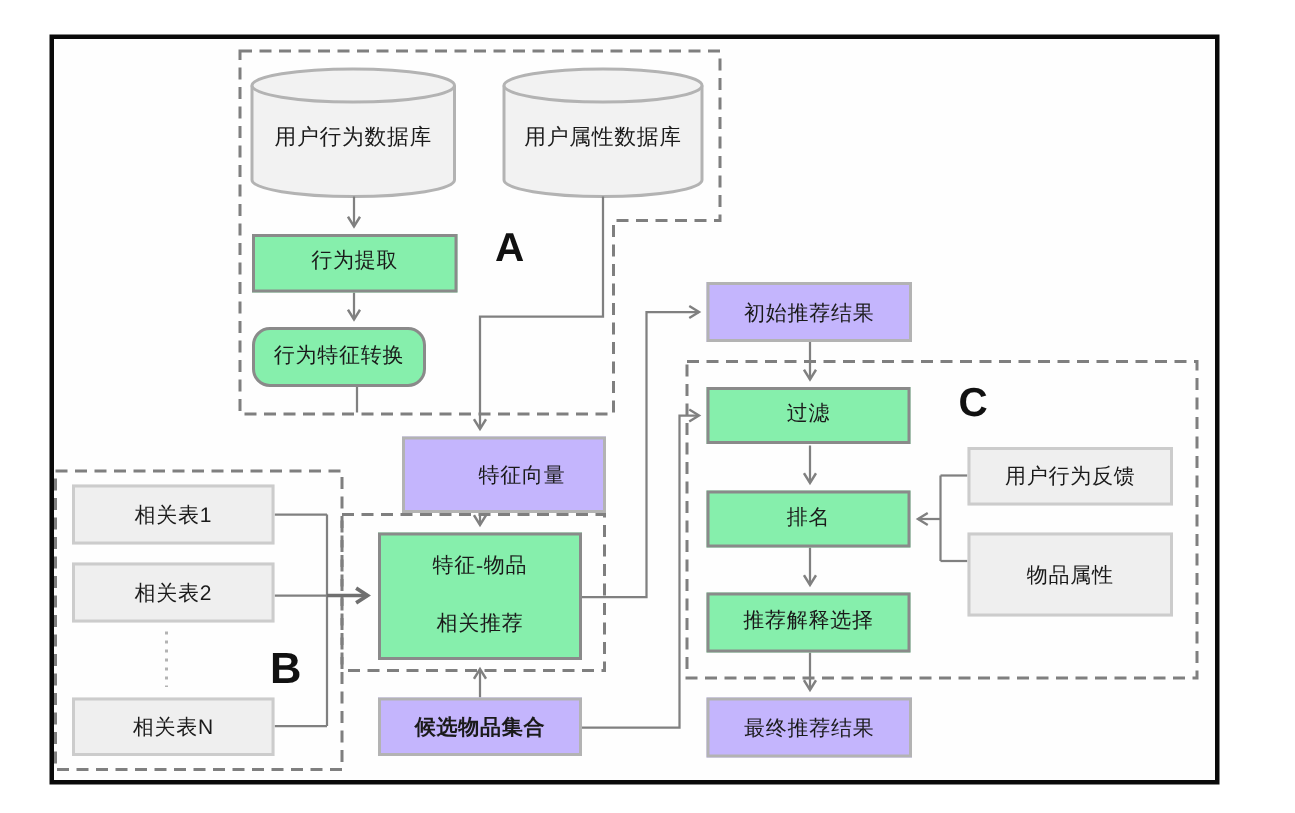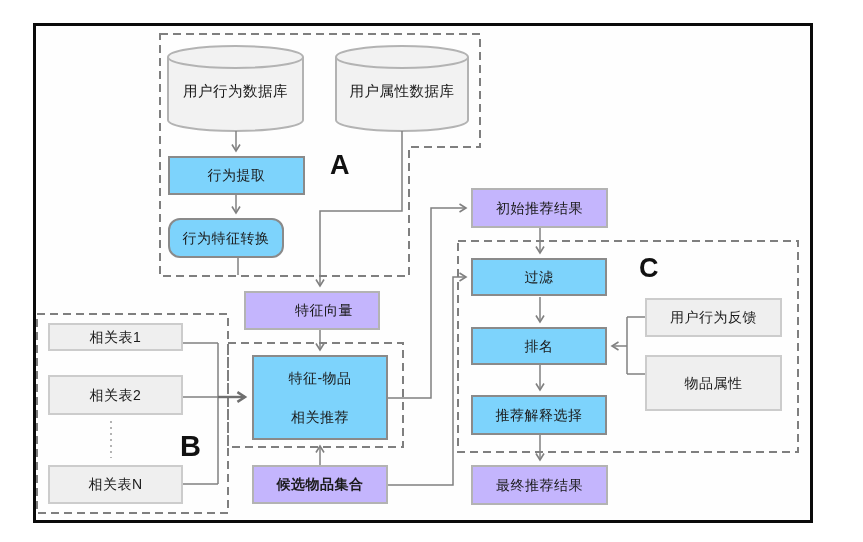--- a/index.html
+++ b/index.html
@@ -3,21 +3,21 @@
 <meta charset="utf-8">
 <style>
   html,body{margin:0;padding:0;background:#ffffff;}
   #stage{position:relative;width:863px;height:542px;background:#ffffff;overflow:hidden;
          font-family:"Liberation Sans",sans-serif;color:#1a1a1a;}
   #frame{position:absolute;left:33px;top:23px;width:774px;height:494px;
          border:3px solid #0a0a0a;background:#fefefe;}
   #wires{position:absolute;left:0;top:0;width:863px;height:542px;}
   .node{position:absolute;box-sizing:border-box;display:flex;align-items:center;justify-content:center;
         text-align:center;font-size:14px;line-height:1.3;letter-spacing:0.5px;background:#e3e3e3;}
-  .dark{background:#7dd3fc;border:2px solid #8a8a8a;}
+  .dark{background:#86efac;border:2px solid #8a8a8a;font-family:Liberation Serif, serif;}
   .medium{background:#c4b5fd;border:2px solid #b3b3b3;}
   .light{background:#efefef;border:2px solid #cccccc;}
   .cyl-label{position:absolute;display:flex;align-items:center;justify-content:center;
         font-size:14.5px;letter-spacing:0.5px;}
   .seclabel{position:absolute;font-weight:bold;font-size:27px;color:#111;}
   .twoline{flex-direction:column;gap:20px;}
 </style>
 </head>
 <body>
 
@@ -86,21 +86,21 @@
   <div class="seclabel" style="left:330px;top:150px;">A</div>
   <div class="seclabel" style="left:180px;top:430px;font-size:29px;">B</div>
   <div class="seclabel" style="left:639px;top:253px;">C</div>
 
   <div class="node dark" style="left:168px;top:156px;width:137px;height:39px;">
     <span>行为提取</span>
   </div>
   <div class="node dark" style="left:168px;top:218px;width:116px;height:40px;border-radius:12px;">
     <span>行为特征转换</span>
   </div>
-  <div class="node medium" style="left:244px;top:291px;width:136px;height:39px;padding-left:24px;">
+  <div class="node medium" style="left:268px;top:291px;width:136px;height:51px;padding-left:24px;">
     <span>特征向量</span>
   </div>
   <div class="node dark twoline" style="left:252px;top:355px;width:136px;height:85px;">
     <span>特征-物品</span>
     <span>相关推荐</span>
   </div>
   <div class="node medium" style="left:471px;top:188px;width:137px;height:40px;">
     <span>初始推荐结果</span>
   </div>
   <div class="node dark" style="left:471px;top:258px;width:136px;height:38px;">
@@ -109,21 +109,21 @@
   <div class="node dark" style="left:471px;top:327px;width:136px;height:38px;">
     <span>排名</span>
   </div>
   <div class="node dark" style="left:471px;top:395px;width:136px;height:40px;">
     <span>推荐解释选择</span>
   </div>
   <div class="node medium" style="left:471px;top:465px;width:137px;height:40px;">
     <span>最终推荐结果</span>
   </div>
 
-  <div class="node light" style="left:48px;top:323px;width:135px;height:28px;">
+  <div class="node light" style="left:48px;top:323px;width:135px;height:40px;">
     <span>相关表1</span>
   </div>
   <div class="node light" style="left:48px;top:375px;width:135px;height:40px;">
     <span>相关表2</span>
   </div>
   <div class="node light" style="left:48px;top:465px;width:135px;height:39px;">
     <span>相关表N</span>
   </div>
 
   <div class="node medium" style="left:252px;top:465px;width:136px;height:39px;font-weight:bold;">

